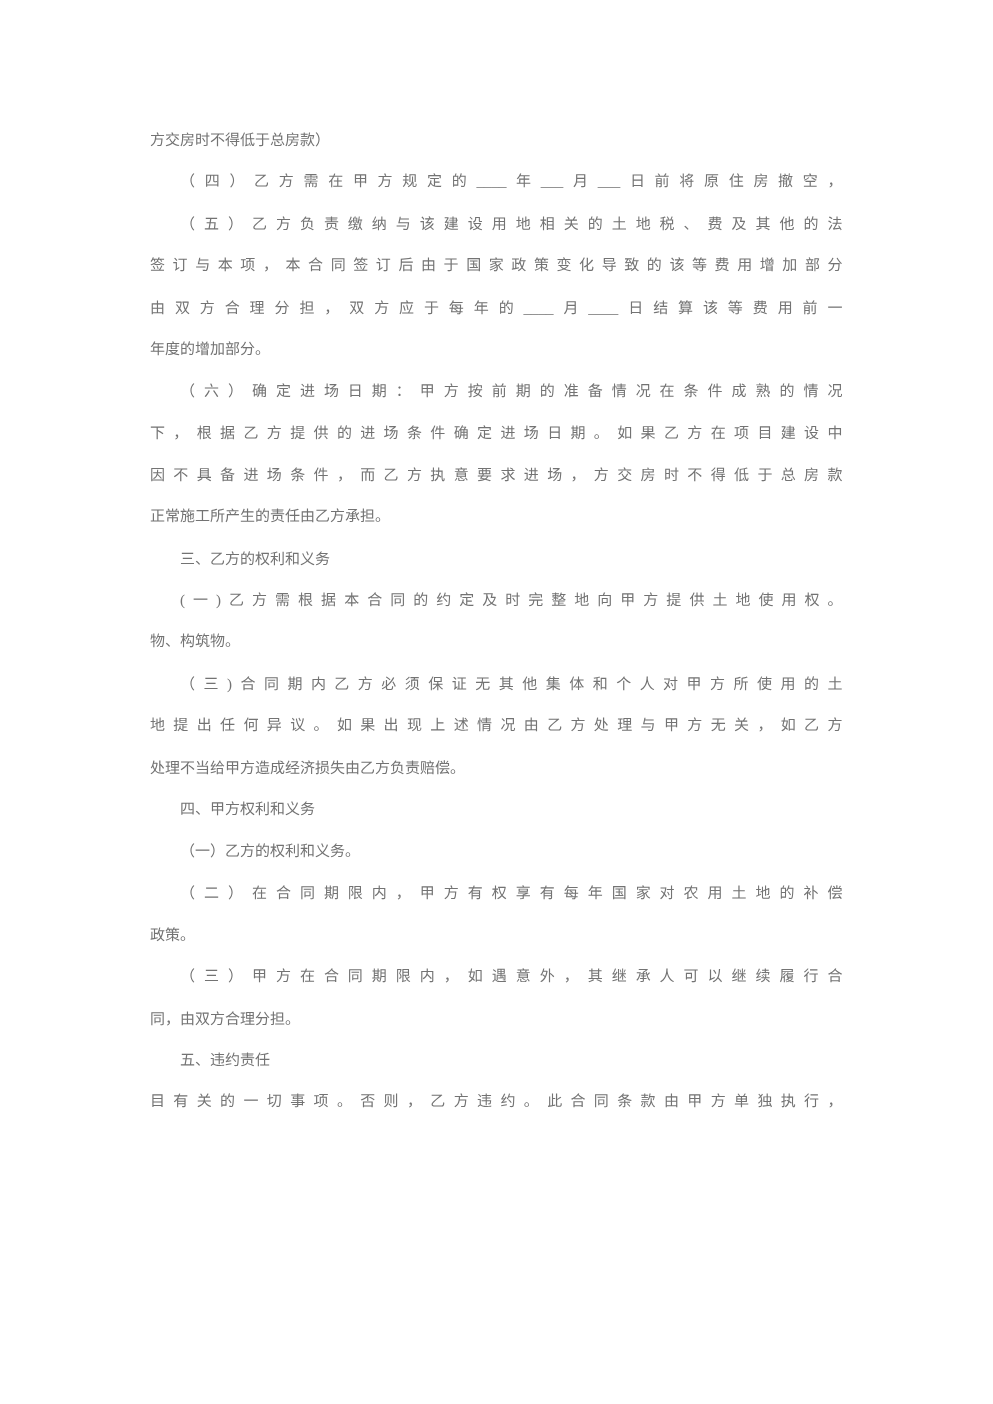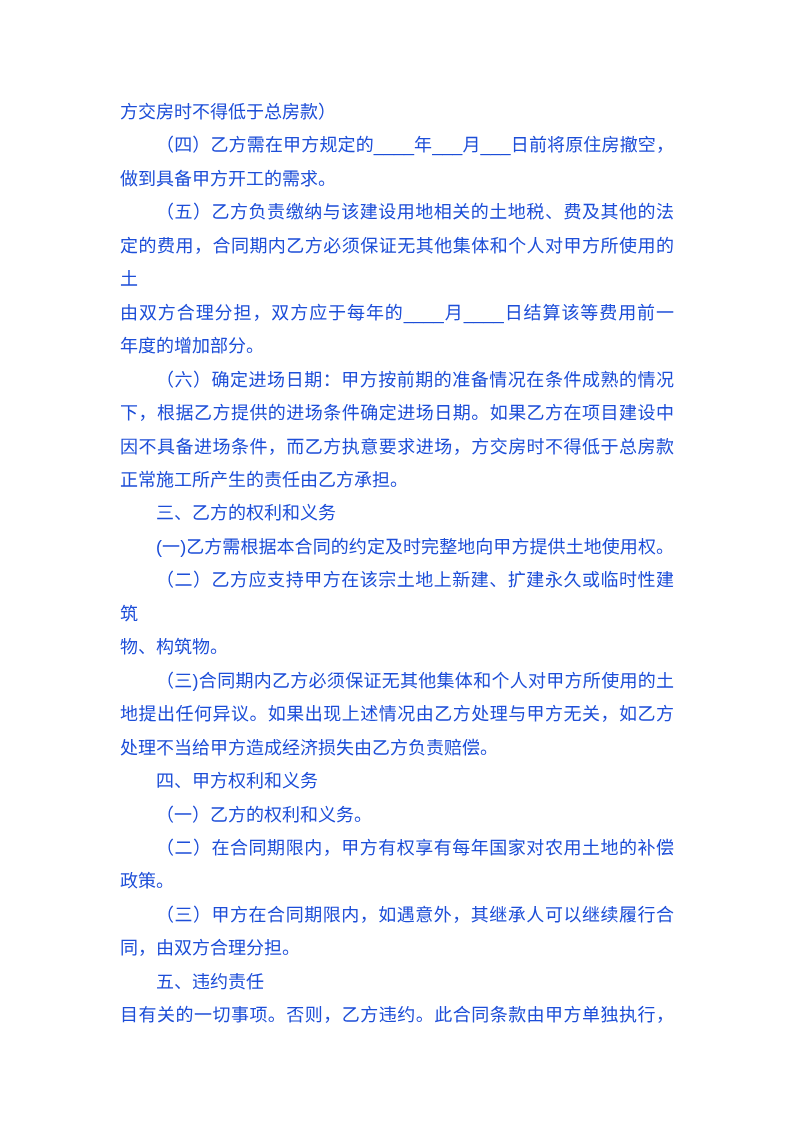--- a/index.html
+++ b/index.html
@@ -12,23 +12,23 @@
     width: 794px;
     height: 1123px;
     margin: 0 auto;
     background: #ffffff;
     box-sizing: border-box;
     padding: 96px 120px 0 120px;
     overflow: hidden;
   }
   .doc-body {
     width: 554px;
-    color: #1d4ed8;
-    font-family: Liberation Sans, sans-serif;
-    font-size: 18px;
+    color: #737373;
+    font-family: Liberation Serif, serif;
+    font-size: 12px;
     line-height: 33.45px;
     font-weight: 400;
   }
   .line {
     width: 100%;
   }
   .line.indent {
     text-indent: 2em;
   }
   .line.fill {
@@ -36,32 +36,30 @@
     text-align-last: justify;
   }
 </style>
 </head>
 <body>
 
 <div class="page">
   <div class="doc-body">
       <div class="line">方交房时不得低于总房款）</div>
       <div class="line indent fill">（四）乙方需在甲方规定的____年___月___日前将原住房撤空，</div>
-      <div class="line">做到具备甲方开工的需求。</div>
       <div class="line indent fill">（五）乙方负责缴纳与该建设用地相关的土地税、费及其他的法</div>
-      <div class="line fill">定的费用，合同期内乙方必须保证无其他集体和个人对甲方所使用的土</div>
+      <div class="line fill">签订与本项，本合同签订后由于国家政策变化导致的该等费用增加部分</div>
       <div class="line fill">由双方合理分担，双方应于每年的____月____日结算该等费用前一</div>
       <div class="line">年度的增加部分。</div>
       <div class="line indent fill">（六）确定进场日期：甲方按前期的准备情况在条件成熟的情况</div>
       <div class="line fill">下，根据乙方提供的进场条件确定进场日期。如果乙方在项目建设中</div>
       <div class="line fill">因不具备进场条件，而乙方执意要求进场，方交房时不得低于总房款</div>
       <div class="line">正常施工所产生的责任由乙方承担。</div>
       <div class="line indent">三、乙方的权利和义务</div>
       <div class="line indent fill">(一)乙方需根据本合同的约定及时完整地向甲方提供土地使用权。</div>
-      <div class="line indent fill">（二）乙方应支持甲方在该宗土地上新建、扩建永久或临时性建筑</div>
       <div class="line">物、构筑物。</div>
       <div class="line indent fill">（三)合同期内乙方必须保证无其他集体和个人对甲方所使用的土</div>
       <div class="line fill">地提出任何异议。如果出现上述情况由乙方处理与甲方无关，如乙方</div>
       <div class="line">处理不当给甲方造成经济损失由乙方负责赔偿。</div>
       <div class="line indent">四、甲方权利和义务</div>
       <div class="line indent">（一）乙方的权利和义务。</div>
       <div class="line indent fill">（二）在合同期限内，甲方有权享有每年国家对农用土地的补偿</div>
       <div class="line">政策。</div>
       <div class="line indent fill">（三）甲方在合同期限内，如遇意外，其继承人可以继续履行合</div>
       <div class="line">同，由双方合理分担。</div>

